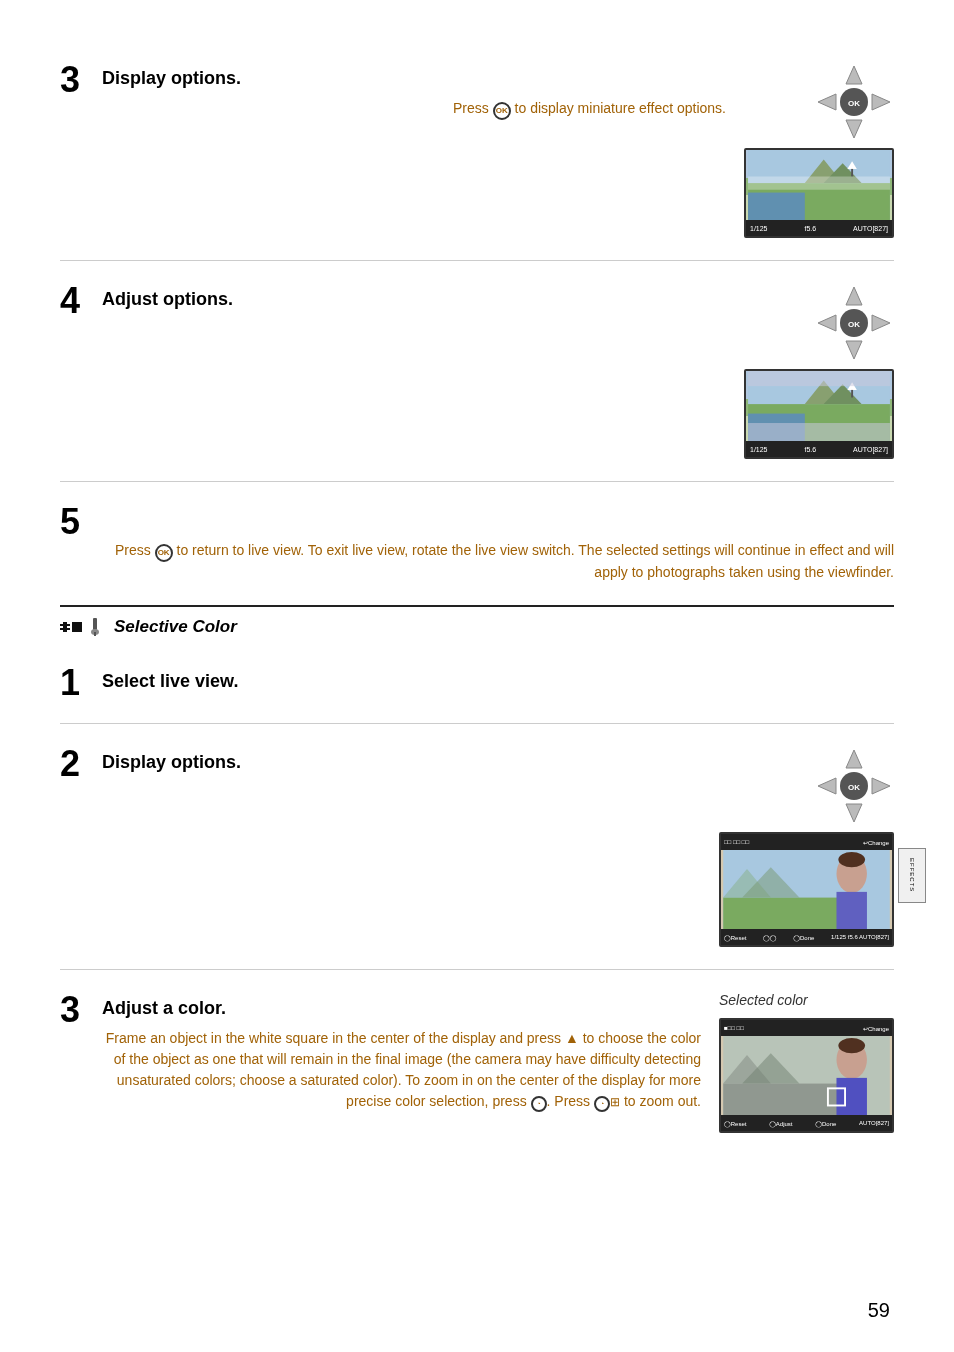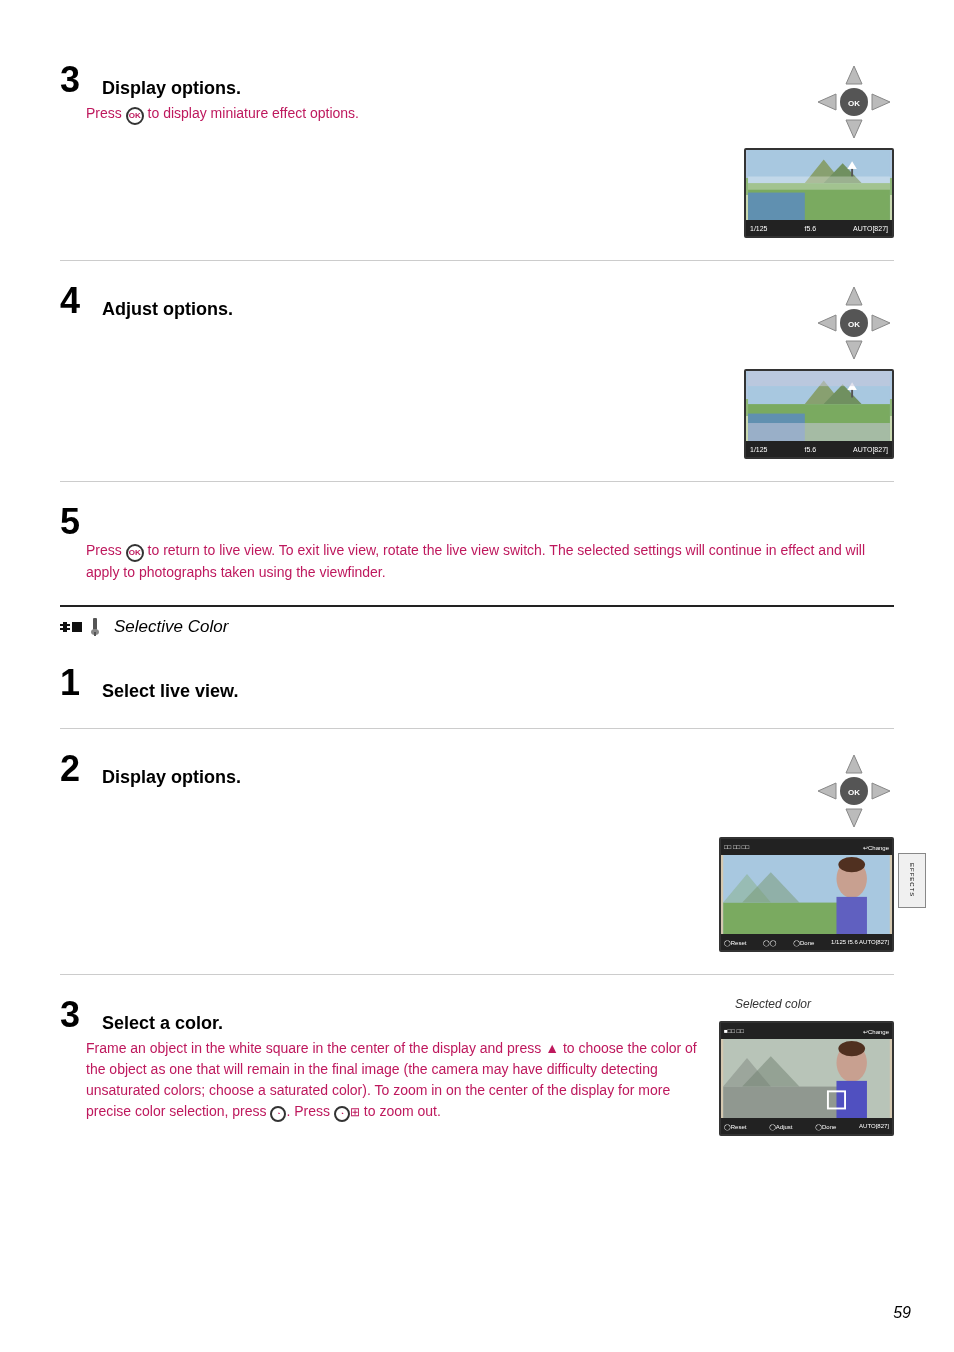--- a/index.html
+++ b/index.html
@@ -49,27 +49,28 @@
     }
     .step-header {
       display: flex;
       flex-direction: row;
       align-items: flex-start;
     }
     .step-title {
       font-size: 18px;
       font-weight: bold;
       margin-bottom: 4px;
-      margin-top: 16px;
+      margin-top: 6px;
     }
     .step-body {
       font-size: 14px;
       line-height: 1.5;
-      color: #be185d;
-      margin-left: 26px;
+      color: #a16207;
+      margin-left: 42px;
+      text-align: right;
     }
     .camera-screen-sm {
       width: 150px;
       height: 90px;
       border: 2px solid #333;
       background: #e8f0e8;
       border-radius: 2px;
       position: relative;
       overflow: hidden;
     }
@@ -113,34 +114,33 @@
     .section-heading {
       display: flex;
       align-items: center;
       gap: 10px;
       padding: 10px 0 6px 0;
       border-top: 2px solid #222;
     }
     .section-heading-title {
       font-size: 17px;
       font-style: italic;
-      font-weight: normal;
+      font-weight: bold;
     }
     .heading-icon {
       display: flex;
       align-items: center;
       gap: 4px;
     }
     .page-number {
       position: absolute;
       bottom: 30px;
-      right: 43px;
-      font-size: 16px;
+      right: 64px;
+      font-size: 20px;
       color: #000;
-      font-style: italic;
     }
     
     .dpad-container {
       width: 80px;
       height: 80px;
       position: relative;
     }
     
     .sc-screen {
       width: 175px;
@@ -404,30 +404,30 @@
         </div>
       </div>
     </div>
   </div>
 
   <div class="section">
     <div class="section-left">
       <div class="step-header">
         <span class="step-number">3</span>
         <div>
-          <div class="step-title">Select a color.</div>
+          <div class="step-title">Adjust a color.</div>
         </div>
       </div>
       <div class="step-body">
         Frame an object in the white square in the center of the display and press ▲ to choose the color of the object as one that will remain in the final image (the camera may have difficulty detecting unsaturated colors; choose a saturated color).  To zoom in on the center of the display for more precise color selection, press <span style="display:inline-flex;align-items:center;justify-content:center;width:16px;height:16px;border:2px solid #333;border-radius:50%;font-size:7px;">◔</span>.  Press <span style="display:inline-flex;align-items:center;justify-content:center;width:16px;height:16px;border:2px solid #333;border-radius:50%;font-size:7px;">◔</span><span style="font-size:12px;">⊞</span> to zoom out.
       </div>
     </div>
     <div class="section-right" style="position:relative;">
 
-      <div class="selected-color-label" style="font-style:italic;font-size:12px;margin-bottom:4px;margin-left:16px;">Selected color</div>
+      <div class="selected-color-label" style="font-style:italic;font-size:14px;margin-bottom:4px;">Selected color</div>
 
       <div style="position:relative; display:flex; align-items:center;">
         <div class="sc-screen">
           <div class="sc-topbar">
             <span>■□□ □□</span>
             <span>↩Change</span>
           </div>
 
           <div style="position:absolute;top:16px;left:0;right:0;bottom:16px;overflow:hidden;">
             <svg width="100%" height="100%" viewBox="0 0 175 83">

